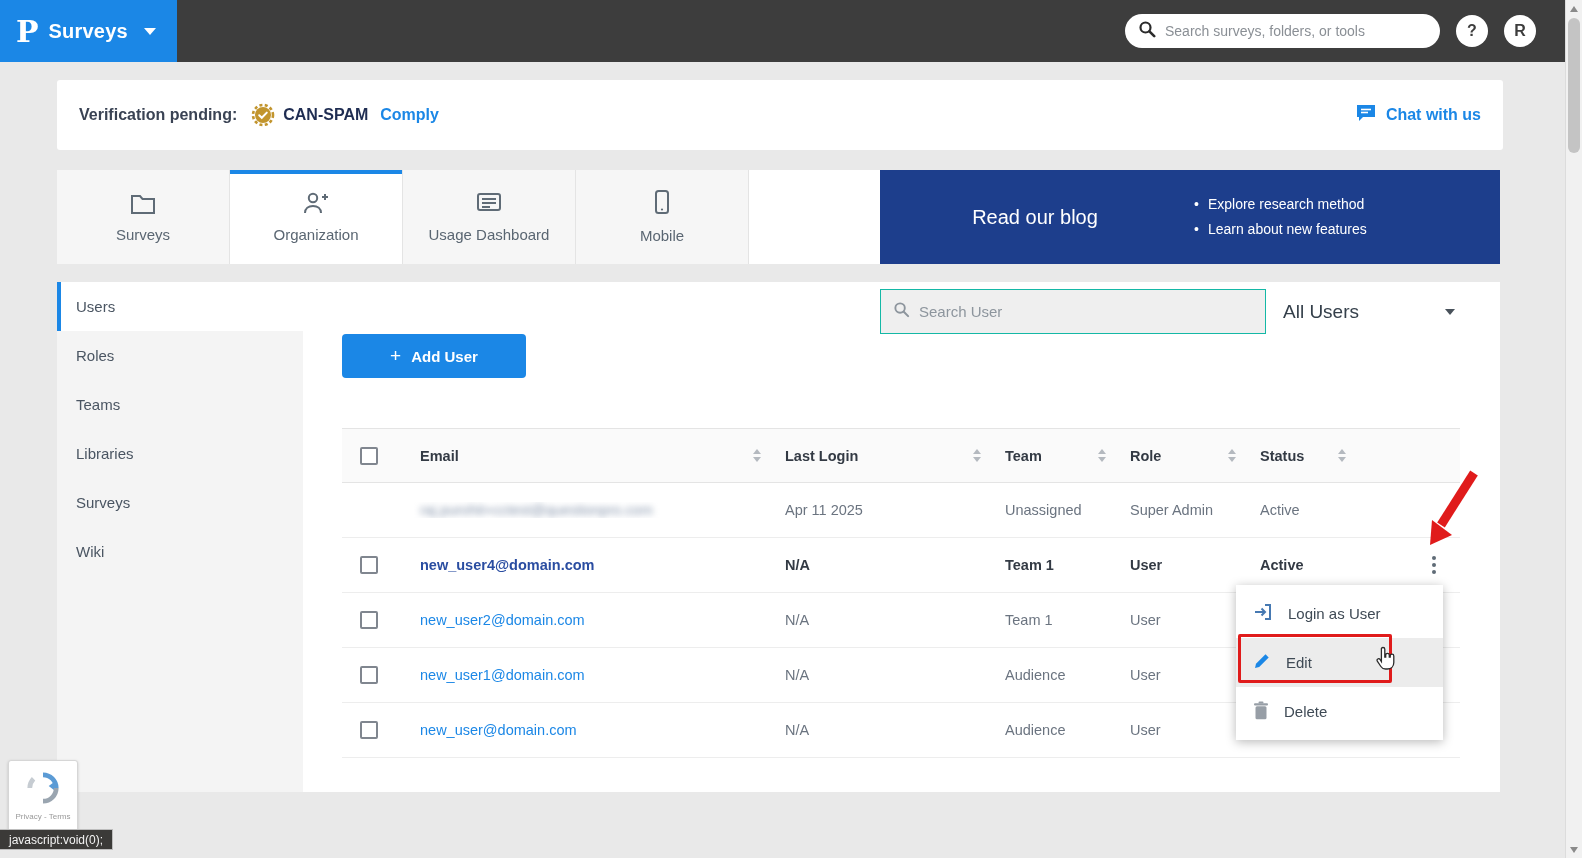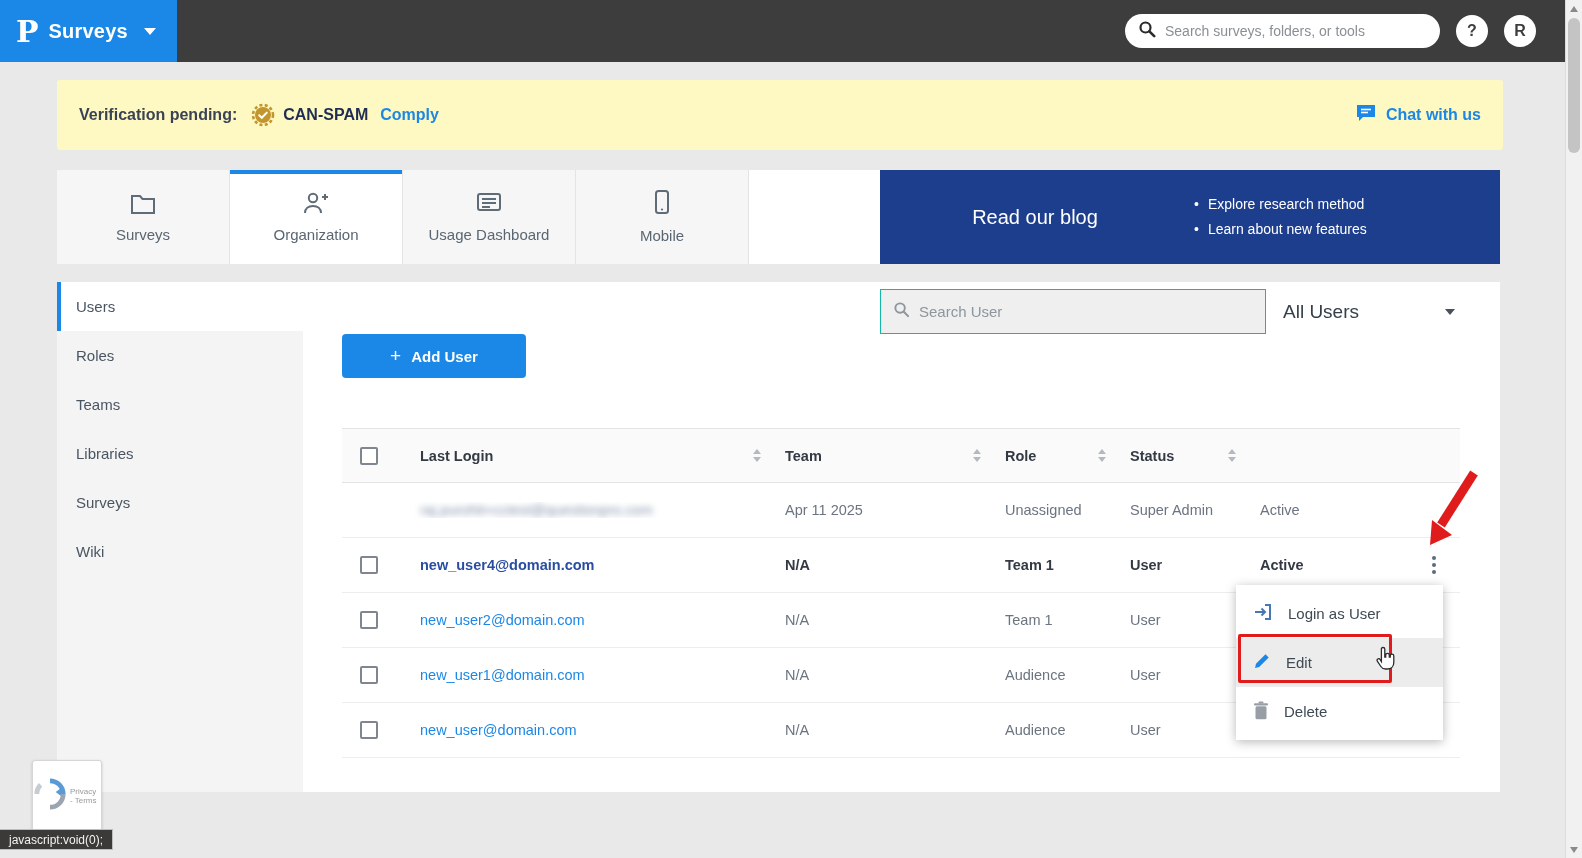--- a/index.html
+++ b/index.html
@@ -13,21 +13,21 @@
   .logo .prod{font-size:20px;font-weight:700;letter-spacing:.2px;}
   .caret-down{width:0;height:0;border-left:6px solid transparent;border-right:6px solid transparent;border-top:7px solid #fff;margin-left:6px;}
   .top-search{position:absolute;left:1125px;top:14px;width:315px;height:34px;background:#fff;border-radius:17px;display:flex;align-items:center;padding:0 13px;gap:9px;}
   .top-search input{border:none;outline:none;flex:1;font-size:14px;color:#333;background:transparent;font-family:"Liberation Sans",sans-serif;}
   .top-search input::placeholder{color:#8a8f95;}
   .circle-btn{position:absolute;top:15px;width:32px;height:32px;border-radius:50%;background:#fff;color:#3d3d3d;display:flex;align-items:center;justify-content:center;font-weight:700;font-size:16px;cursor:pointer;}
   .help-btn{left:1456px;}
   .avatar-btn{left:1504px;}
 
   
-  .banner{position:absolute;left:57px;top:80px;width:1446px;height:70px;background:#fef9c3;border-radius:3px;display:flex;align-items:center;padding:0 22px;font-size:16px;z-index:4;}
+  .banner{position:absolute;left:57px;top:80px;width:1446px;height:70px;background:#ffffff;border-radius:3px;display:flex;align-items:center;padding:0 22px;font-size:16px;z-index:4;}
   .banner .vlabel{color:#3a4354;font-weight:600;margin-right:14px;}
   .banner .badge{margin-right:8px;display:flex;align-items:center;}
   .banner .program{color:#1f2d52;font-weight:600;margin-right:12px;}
   .banner .comply{color:#1b87e6;cursor:pointer;font-weight:600;}
   .banner .chat{margin-left:auto;display:flex;align-items:center;gap:9px;color:#1b87e6;font-weight:600;cursor:pointer;}
 
   
   .tabsrow{position:absolute;left:57px;top:170px;width:1443px;height:94px;display:flex;background:#fff;z-index:4;}
   .tab{width:173px;height:94px;border-right:1px solid #e4e4e4;display:flex;flex-direction:column;align-items:center;justify-content:center;gap:9px;background:#f6f6f6;cursor:pointer;position:relative;color:#5a6672;font-size:15px;}
   .tab.active{background:#fff;}
@@ -75,21 +75,21 @@
 
   
   .ctx{position:absolute;left:1236px;top:585px;width:207px;background:#fff;box-shadow:0 2px 10px rgba(0,0,0,.28);padding:4px 0;z-index:30;}
   .ctx-item{height:49px;display:flex;align-items:center;gap:15px;padding:0 17px;font-size:15px;color:#3f4a55;cursor:pointer;background:#fff;}
   .ctx-item.hl{background:#ececec;}
   .red-box{position:absolute;left:1238px;top:634px;width:154px;height:49px;border:3px solid #e01b1b;border-radius:2px;z-index:40;pointer-events:none;}
   .arrow-ann{position:absolute;left:1418px;top:467px;z-index:50;pointer-events:none;}
   .cursor-ann{position:absolute;left:1374px;top:645px;z-index:60;pointer-events:none;}
 
   
-  .recaptcha{position:absolute;left:8px;top:760px;width:70px;height:72px;background:#fff;border:1px solid #d6d6d6;border-radius:3px;box-shadow:0 1px 3px rgba(0,0,0,.18);display:flex;flex-direction:row;align-items:center;justify-content:center;gap:3px;z-index:20;margin-left:24px;}
+  .recaptcha{position:absolute;left:8px;top:760px;width:70px;height:72px;background:#fff;border:1px solid #d6d6d6;border-radius:3px;box-shadow:0 1px 3px rgba(0,0,0,.18);display:flex;flex-direction:column;align-items:center;justify-content:center;gap:3px;z-index:20;}
   .recaptcha .cap{font-size:8px;color:#9a9a9a;}
 
   
   .statusbar{position:absolute;left:0;top:829px;height:21px;background:#3b3a38;color:#f2f2f2;font-size:12px;padding:0 9px;display:flex;align-items:center;border:1px solid #bdbdbd;border-left:none;z-index:25;}
 
   
   .scrollbar{position:absolute;right:0;top:0;width:17px;height:858px;background:#f1f1f1;border-left:1px solid #dcdcdc;z-index:70;}
   .sb-btn{height:17px;display:flex;align-items:center;justify-content:center;cursor:pointer;}
   .sb-btn.bottom{position:absolute;bottom:0;left:0;right:0;}
   .sb-tri-up{width:0;height:0;border-left:4px solid transparent;border-right:4px solid transparent;border-bottom:6px solid #8a8a8a;}
@@ -231,20 +231,27 @@
       <span class="plus">+</span>
       <span>Add User</span>
     </button>
 
     <div class="utable">
       <div class="trow thead">
         <div class="cell c-cb">
             <span class="cb"></span>
           </div>
         <div class="cell">
+            <span>Email</span>
+            <span class="sort">
+              <i class="up"></i>
+              <i class="dn"></i>
+            </span>
+          </div>
+        <div class="cell">
             <span>Last Login</span>
             <span class="sort">
               <i class="up"></i>
               <i class="dn"></i>
             </span>
           </div>
         <div class="cell">
             <span>Team</span>
             <span class="sort">
               <i class="up"></i>

